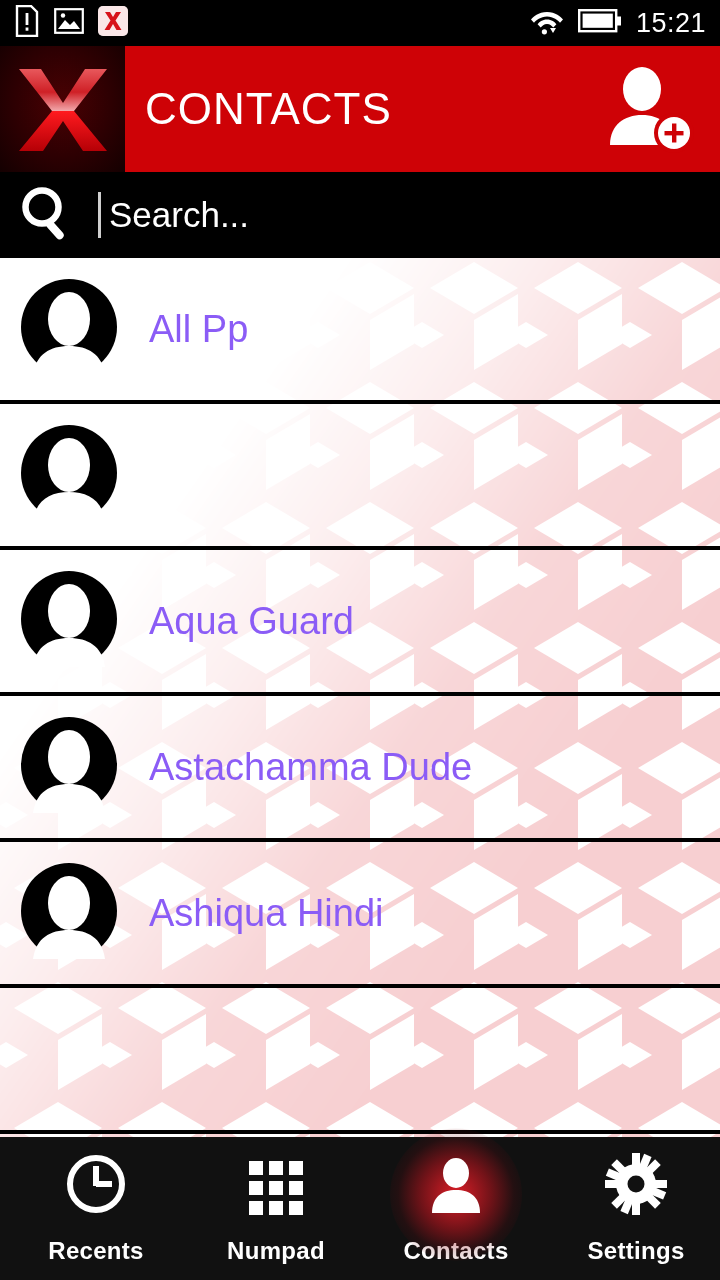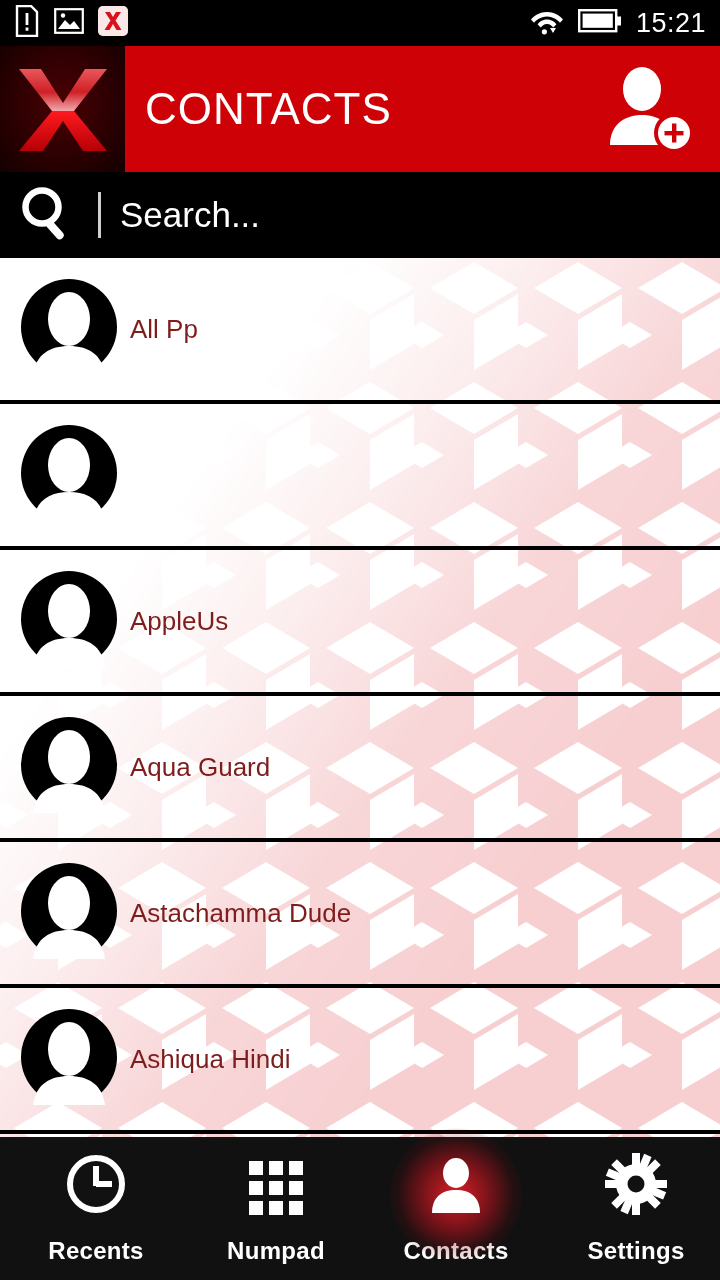--- a/index.html
+++ b/index.html
@@ -44,21 +44,21 @@
 
   
   .searchbar{
     position:absolute; left:0; top:172px; width:720px; height:86px;
     background:#000; z-index:30; display:flex; align-items:center;
   }
   .search-ico{ margin-left:18px; flex:0 0 auto; }
   .search-field{ display:flex; align-items:center; margin-left:22px; }
   .caret{ width:3px; height:46px; background:#cfcfcf; }
   .search-ph{
-    color:#fff; font-size:35px; padding-left:19px; white-space:nowrap;
+    color:#fff; font-size:35px; padding-left:8px; white-space:nowrap;
   }
 
   
   .list{
     position:absolute; left:0; top:258px; width:720px; height:879px;
     background:#fff; overflow:hidden; z-index:10;
   }
   
   .watermark{
     position:absolute; left:0; top:0; width:720px; height:879px;
@@ -69,21 +69,21 @@
   .watermark .wm-base{ position:absolute; inset:0; background:#f7cfd1; }
   .watermark .wm-tiles{ position:absolute; inset:0; }
 
   .row{
     position:relative; height:146px; width:720px;
     border-bottom:4px solid #000;
     display:flex; align-items:center; z-index:3;
   }
   .avatar{ margin-left:20px; flex:0 0 auto; }
   .row-name{
-    font-size:26px; color:#7f1d1d; padding-left:12px; white-space:nowrap;
+    font-size:38px; color:#8b5cf6; padding-left:31px; white-space:nowrap;
   }
 
   
   .navbar{
     position:absolute; left:0; top:1137px; width:720px; height:143px;
     background:#111111; z-index:40; display:flex;
   }
   .navitem{
     flex:1 1 0; display:flex; flex-direction:column;
     align-items:center; justify-content:center; position:relative;padding-left:12px;
@@ -226,30 +226,20 @@
     <div class="row">
       <span class="avatar">
         <svg width="98" height="98" viewBox="0 0 98 98">
           <circle cx="49" cy="49" r="48" fill="#000"></circle>
           <ellipse cx="49" cy="41" rx="21" ry="27" fill="#fff"></ellipse>
           <path d="M13 97 C16 76 30 68 49 68 C68 68 82 76 85 97 Z" fill="#fff"></path>
         </svg>
       </span>
     </div>
 
-    <div class="row">
-      <span class="avatar">
-        <svg width="98" height="98" viewBox="0 0 98 98">
-          <circle cx="49" cy="49" r="48" fill="#000"></circle>
-          <ellipse cx="49" cy="41" rx="21" ry="27" fill="#fff"></ellipse>
-          <path d="M13 97 C16 76 30 68 49 68 C68 68 82 76 85 97 Z" fill="#fff"></path>
-        </svg>
-      </span>
-      <span class="row-name">AppleUs</span>
-    </div>
 
     <div class="row">
       <span class="avatar">
         <svg width="98" height="98" viewBox="0 0 98 98">
           <circle cx="49" cy="49" r="48" fill="#000"></circle>
           <ellipse cx="49" cy="41" rx="21" ry="27" fill="#fff"></ellipse>
           <path d="M13 97 C16 76 30 68 49 68 C68 68 82 76 85 97 Z" fill="#fff"></path>
         </svg>
       </span>
       <span class="row-name">Aqua Guard</span>

